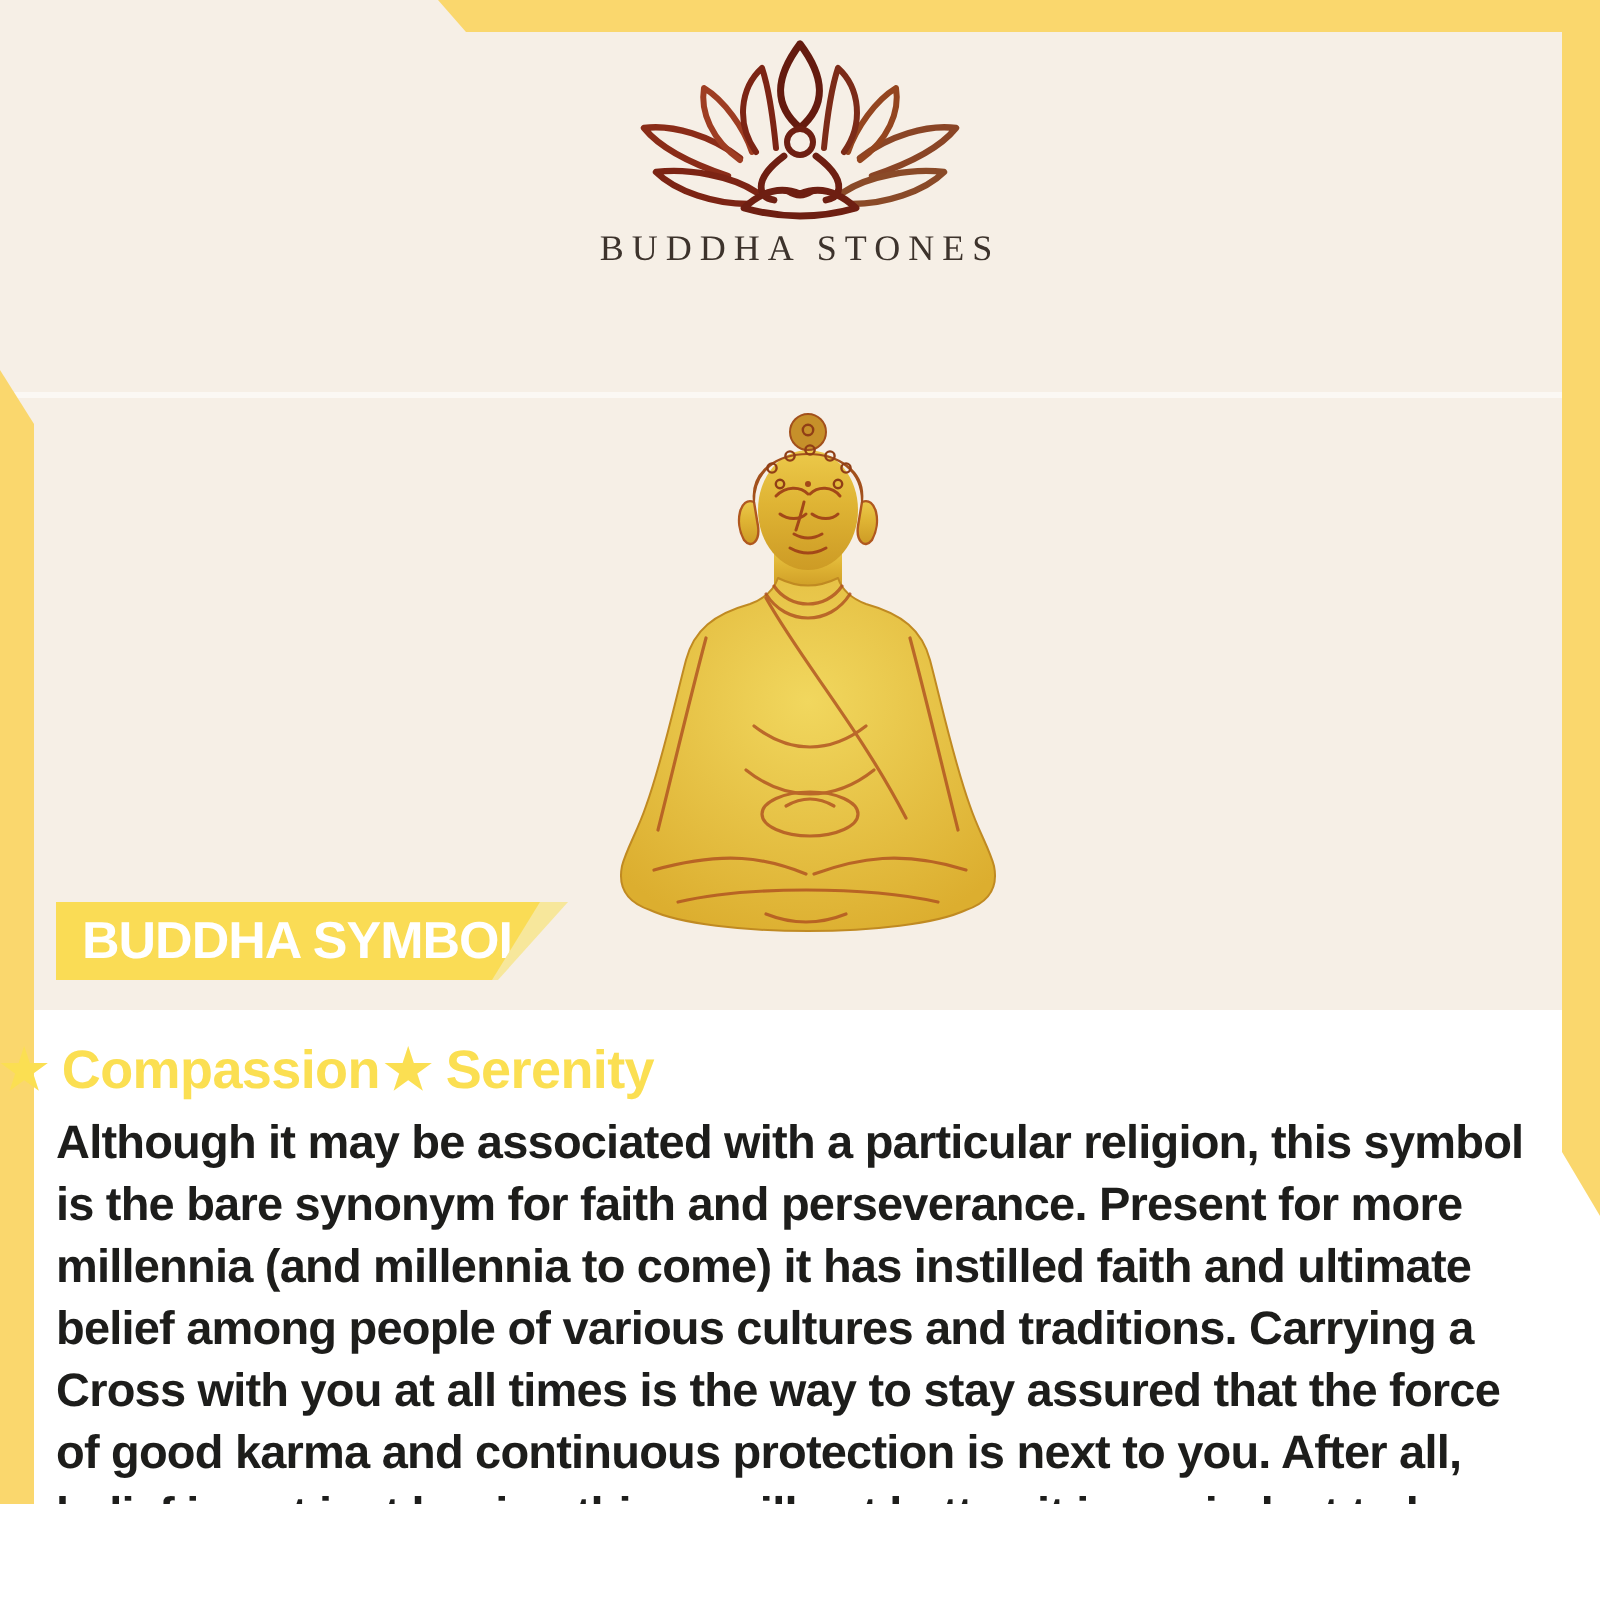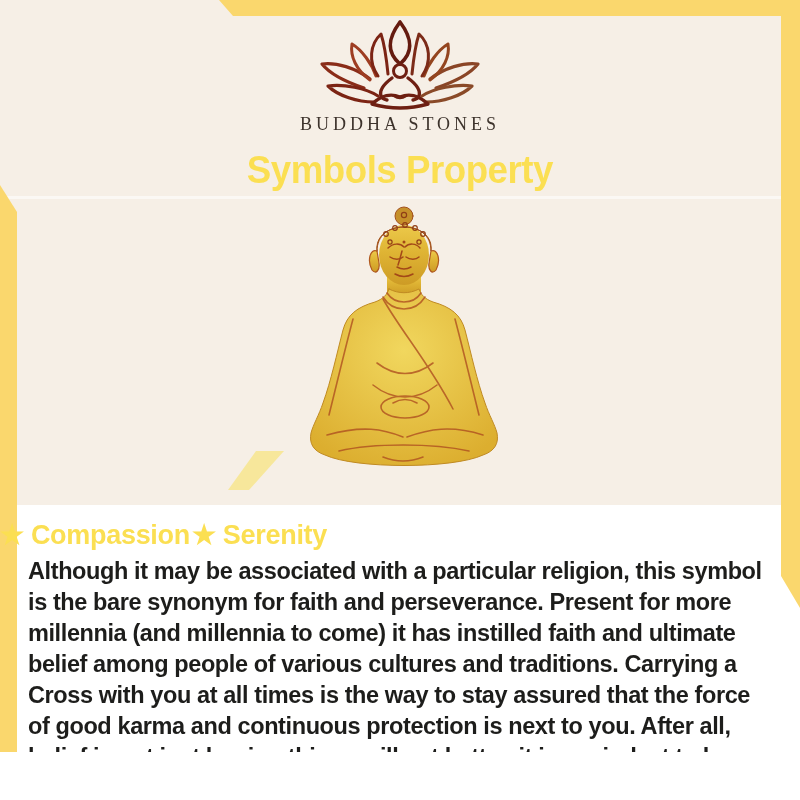--- a/index.html
+++ b/index.html
@@ -81,21 +81,20 @@
 
       <circle cx="82" cy="53" r="6.5" stroke="#6e1f12" stroke-width="3"></circle>
       <path d="M74,60 C66,66 61,72 63,78 Q64,81 69,82" stroke="#6e1f12" stroke-width="3.4"></path>
       <path d="M90,60 C98,66 103,72 101,78 Q100,81 95,82" stroke="#6e1f12" stroke-width="3.4"></path>
       <path d="M54,86 Q68,73 82,79 Q96,73 110,86 Q82,94 54,86 Z" stroke="#6e1f12" stroke-width="3.4"></path>
       <path d="M76,78 q6,4 12,0" stroke="#6e1f12" stroke-width="2.4"></path>
     </svg>
   </div>
   <div class="brand-name">BUDDHA STONES</div>
 
-  <div class="page-title"><span>Symbols Property</span></div>
 
   <div class="buddha">
     <svg viewBox="0 0 238 272" width="238" height="272" stroke-linecap="round" stroke-linejoin="round">
       <defs>
         <linearGradient id="gold" x1="0" y1="0" x2="0" y2="1">
           <stop offset="0" stop-color="#ecc94a"></stop>
           <stop offset="0.45" stop-color="#dfb434"></stop>
           <stop offset="1" stop-color="#cd9b25"></stop>
         </linearGradient>
         <radialGradient id="glow" cx="0.5" cy="0.35" r="0.7">
@@ -154,20 +153,23 @@
         <path d="M110,200 q12,-7 24,0"></path>
         <path d="M44,232 C80,222 100,226 120,234"></path>
         <path d="M124,234 C146,226 168,222 200,232"></path>
         <path d="M56,248 C90,240 150,240 186,248"></path>
         <path d="M100,254 q20,8 40,0"></path>
       </g>
     </svg>
   </div>
 
   <div class="ribbon-fold"></div>
+  <div class="ribbon">
+    <span class="ribbon-label">BUDDHA SYMBOL</span>
+  </div>
 
   <div class="props">
     <span class="star first">★</span><span>Compassion</span><span class="star">★</span><span>Serenity</span>
   </div>
 
   <div class="description">Although it may be associated with a particular religion, this symbol is the bare synonym for faith and perseverance. Present for more millennia (and millennia to come) it has instilled faith and ultimate belief among people of various cultures and traditions. Carrying a Cross with you at all times is the way to stay assured that the force of good karma and continuous protection is next to you. After all, belief is not just hoping things will get better, it is a mindset to be learned and maintained. That gets easier with a Cross symbol to look at.</div>
 
 </div>
 
 </body></html>

